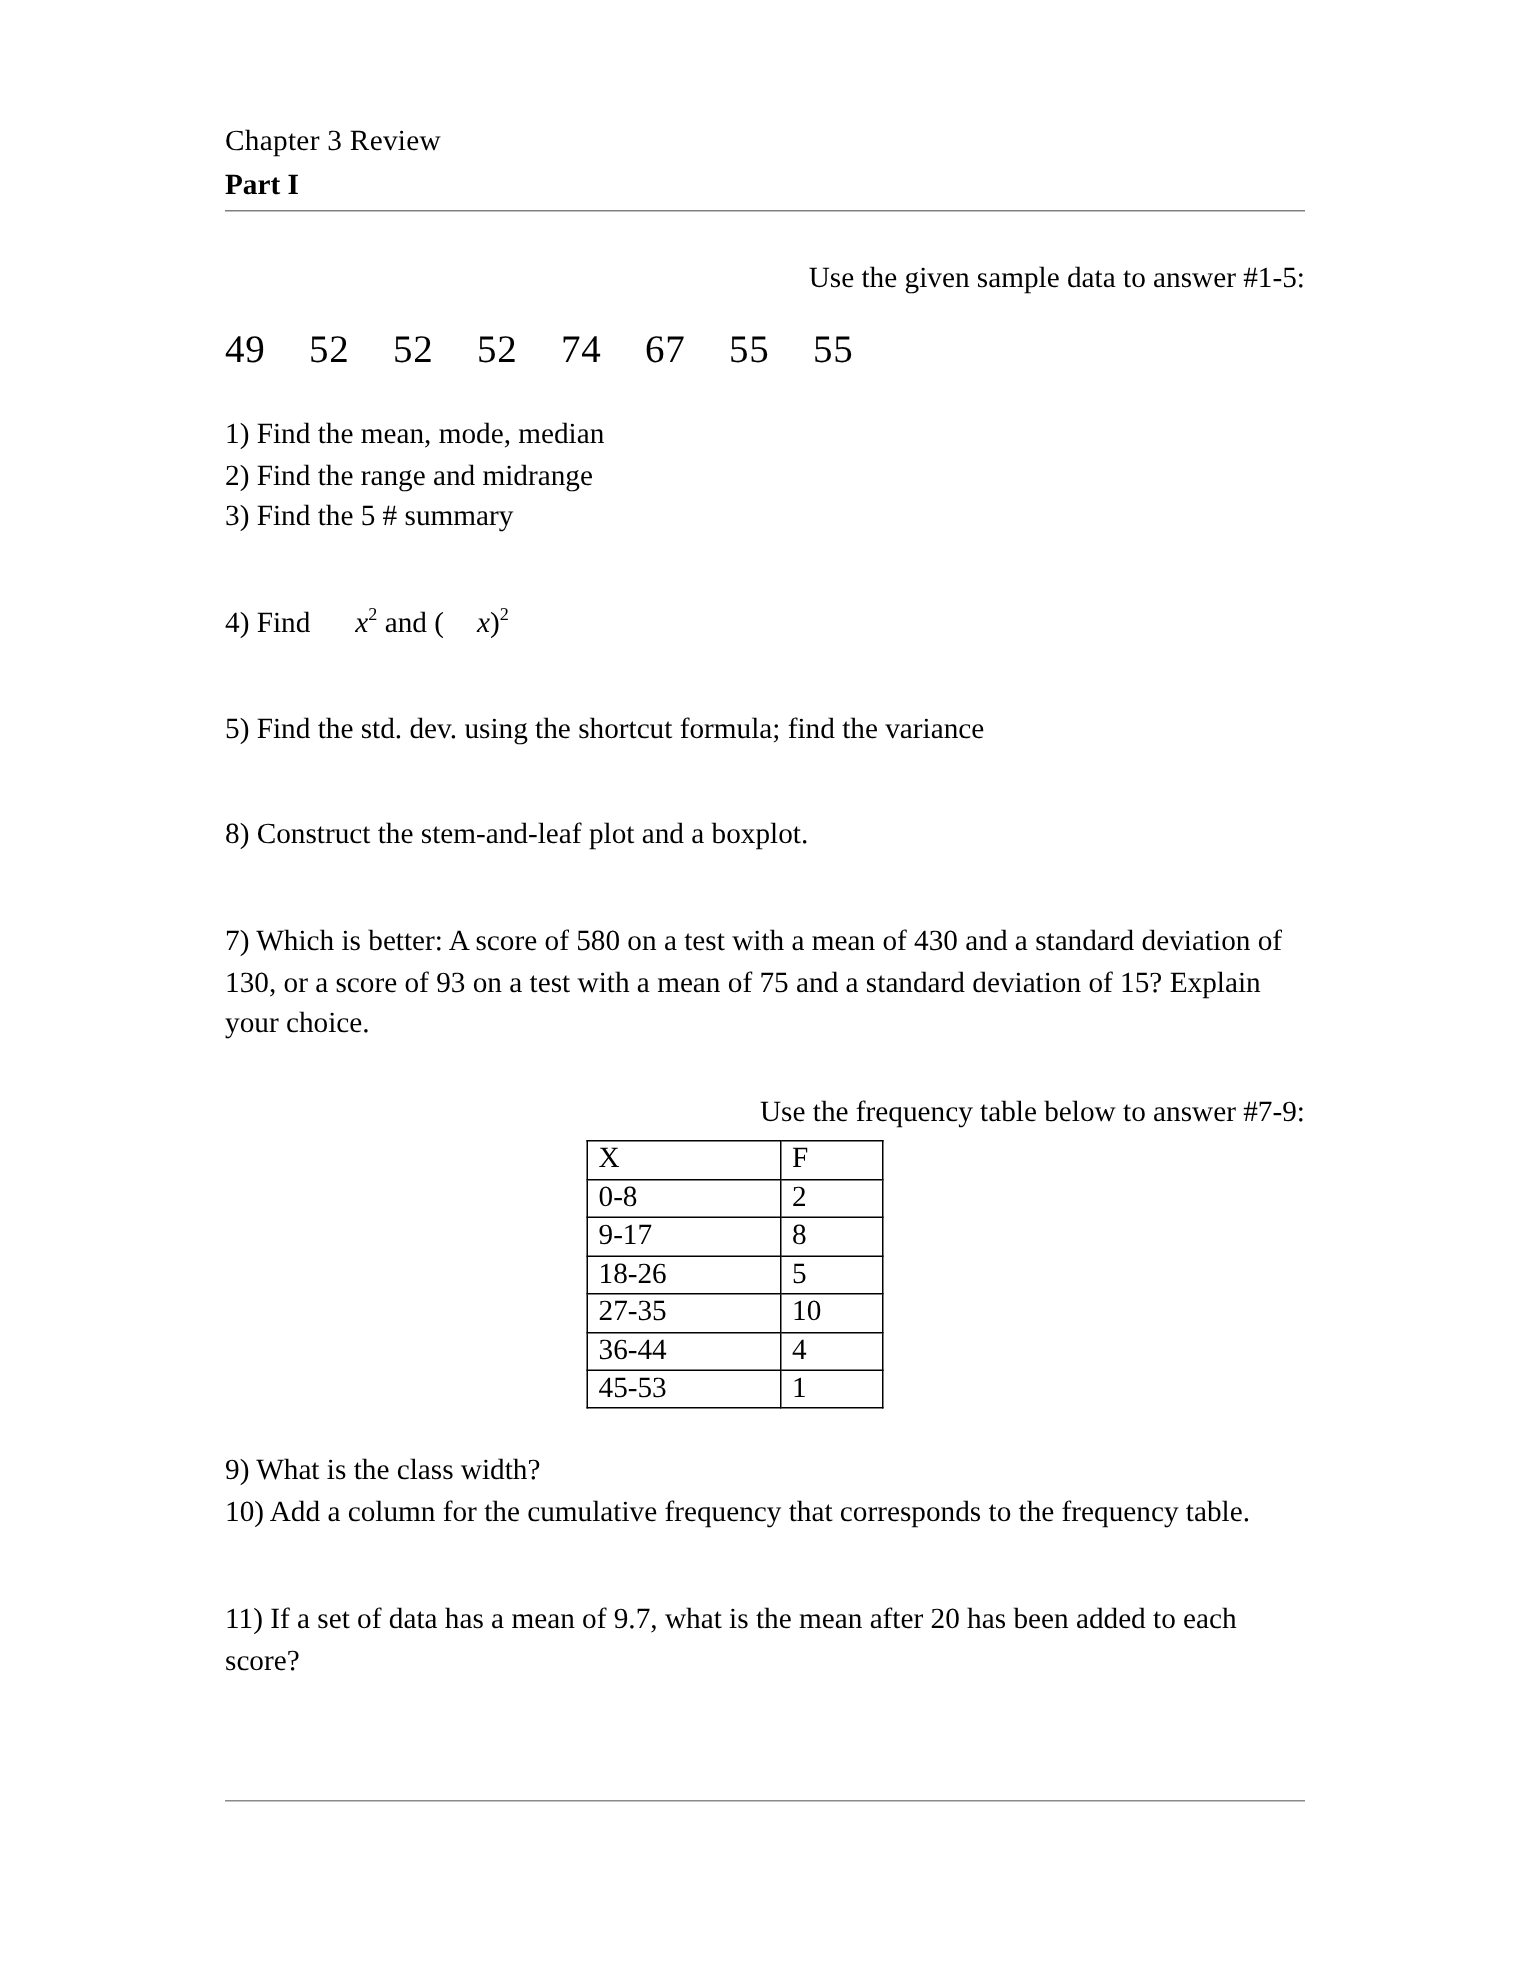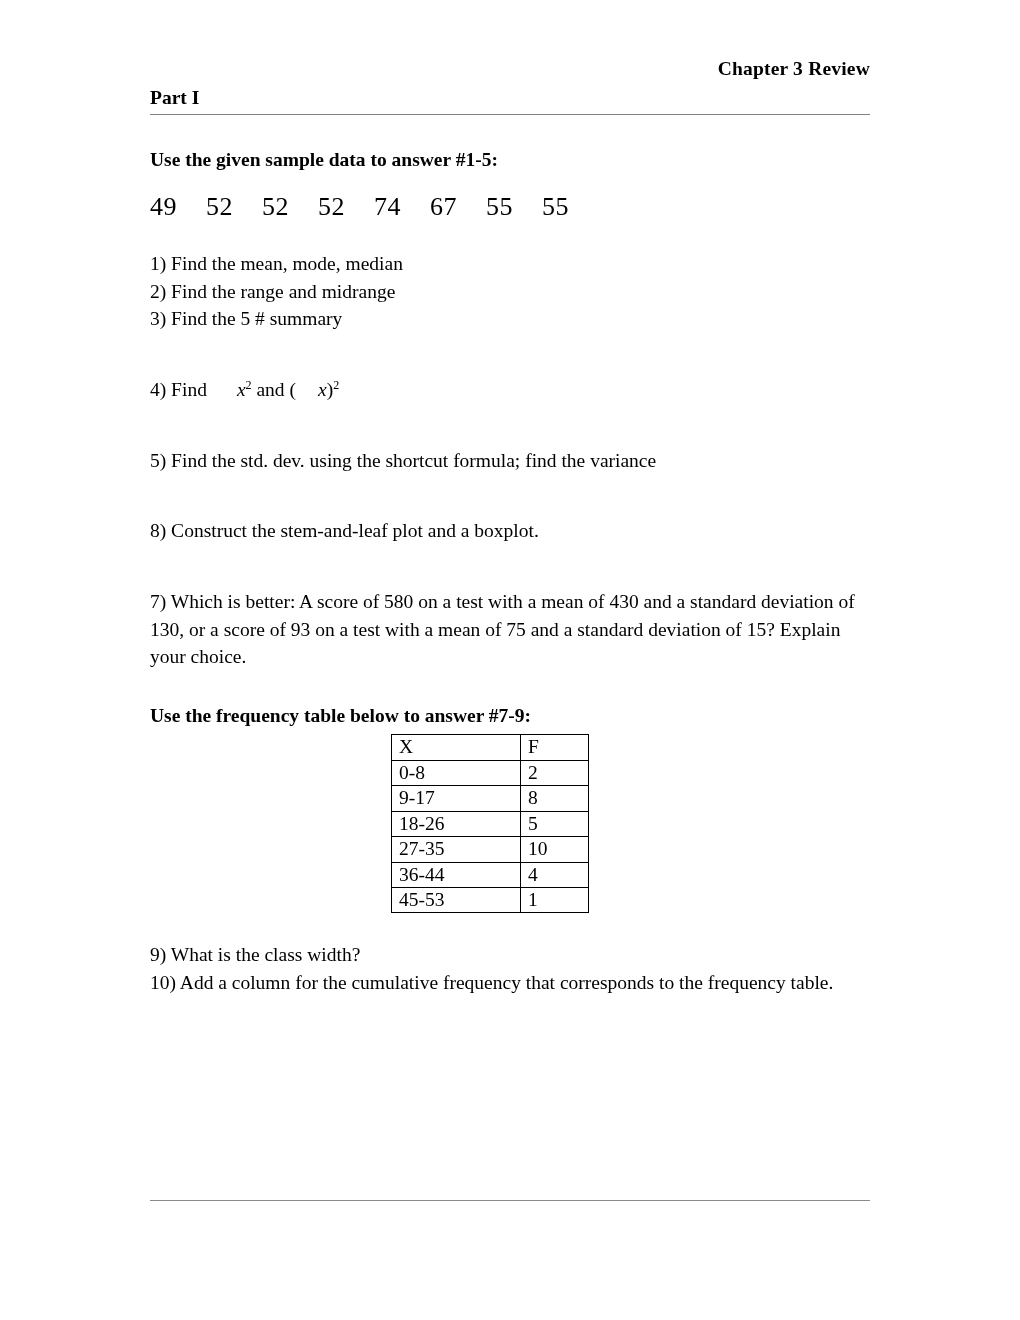--- a/index.html
+++ b/index.html
@@ -24,48 +24,49 @@
   }
   .content {
     position: absolute;
     left: 150px;
     top: 0;
     width: 720px;
   }
 
   
   .doc-title {
-    text-align: right;
-    font-size: 19.5px;
-    font-weight: bold;
+    text-align: left;
+    font-size: 19.5px;
+    font-weight: normal;
     letter-spacing: 0.2px;
     margin: 0;
-    padding-top: 58px;
+    padding-top: 84px;
     line-height: 1.1;
   }
   .part-row {
     margin-top: 8px;
     font-size: 19.5px;
     font-weight: bold;
     line-height: 1.1;
   }
   .header-rule {
     border: 0;
     border-top: 1px solid #808080;
     margin: 5px 0 0 0;
     width: 720px;
     height: 0;
   }
 
   
   .prompt-bold {
     font-size: 19.5px;
-    font-weight: bold;
+    font-weight: normal;
     margin-top: 33px;
     line-height: 1.25;
+    text-align: right;
   }
   .data-line {
     font-size: 26px;
     margin-top: 21px;
     letter-spacing: 0.5px;
     white-space: pre;
     line-height: 1.1;
   }
   .q-block {
     font-size: 19.5px;
@@ -191,18 +192,19 @@
           </tr>
         </tbody>
       </table>
     </div>
 
     <div class="q-block">
       <div class="q-line">9) What is the class width?</div>
       <div class="q-line">10) Add a column for the cumulative frequency that corresponds to the frequency table.</div>
     </div>
 
+    <div class="q-para">11) If a set of data has a mean of 9.7, what is the mean after 20 has been added to each score?</div>
 
 
   </div>
 
   <hr class="footer-rule">
 </div>
 
 </body></html>

